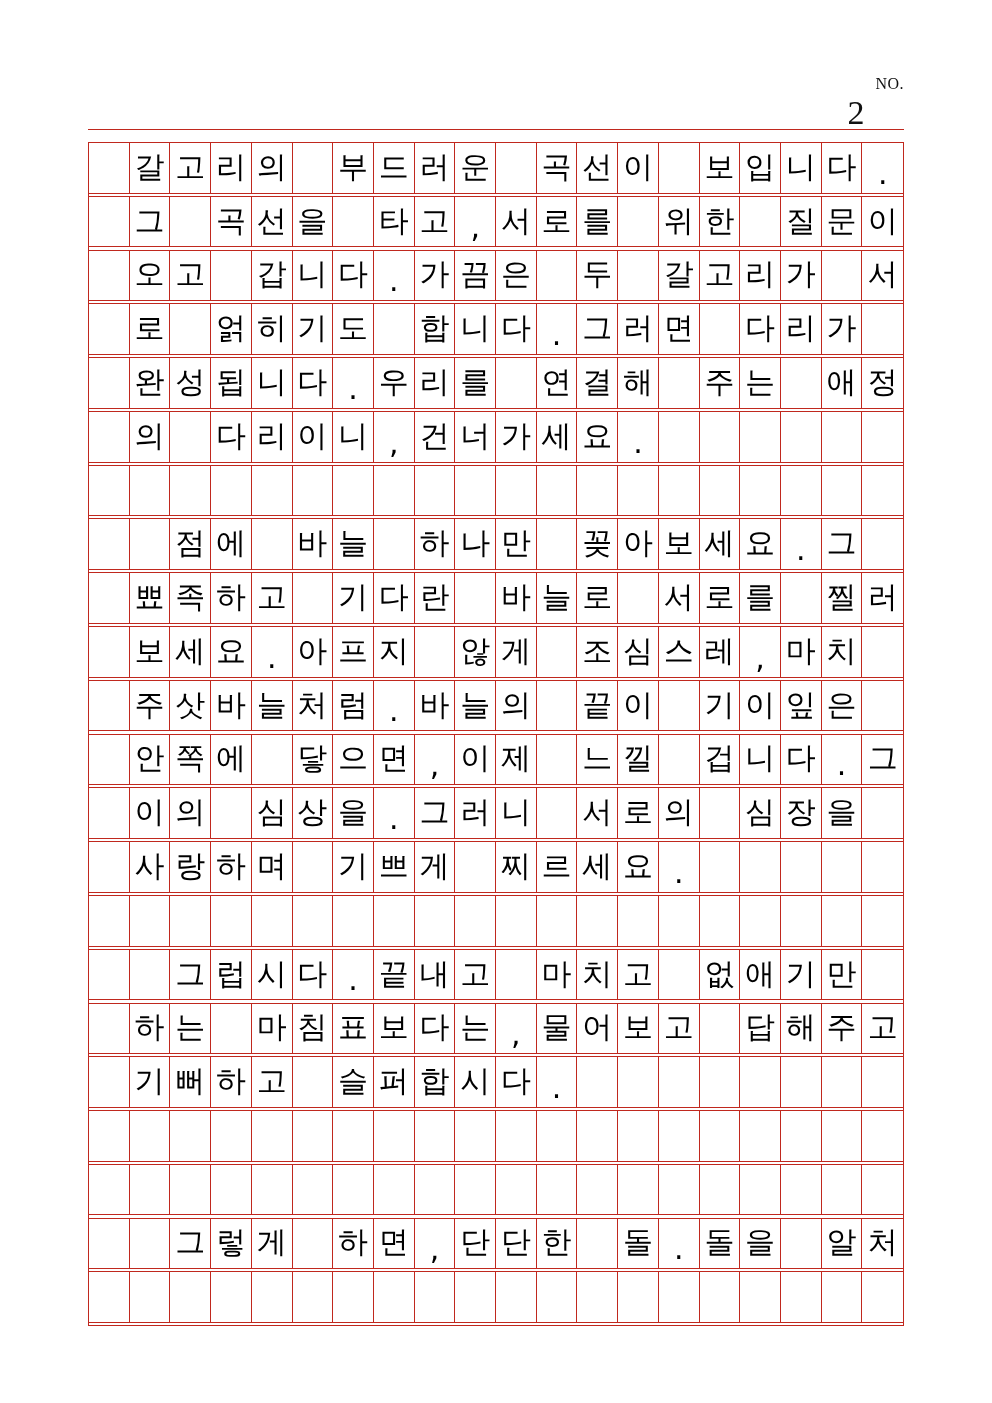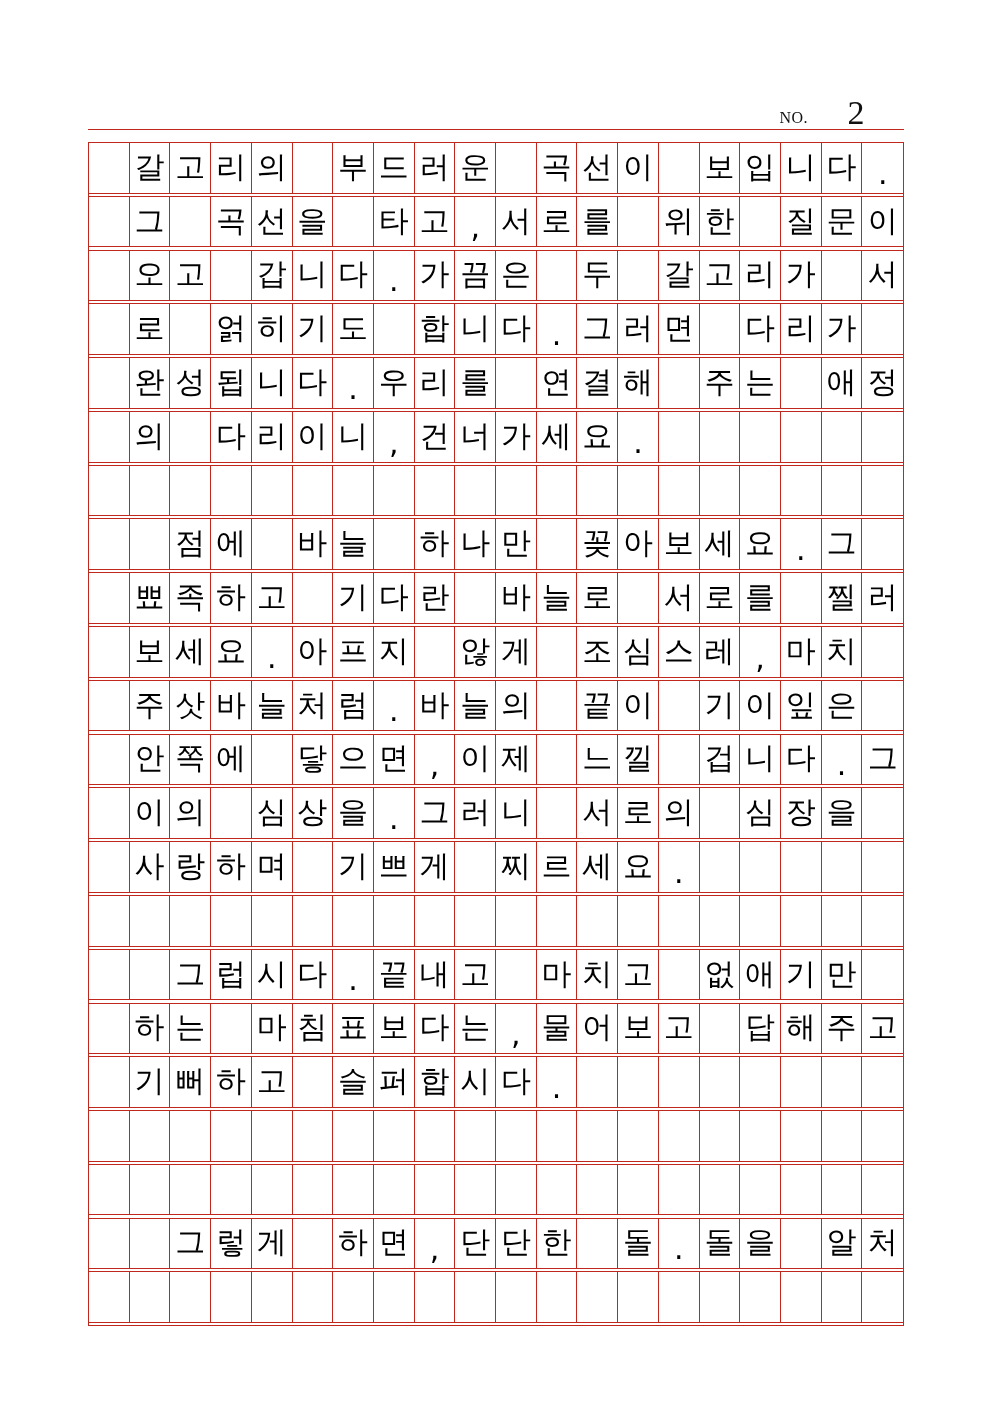--- a/index.html
+++ b/index.html
@@ -25,20 +25,21 @@
   .header {
     position: absolute;
     left: 88px;
     top: 96px;
     width: 816px;
     height: 34px;
     display: flex;
     align-items: flex-end;
     justify-content: flex-end;
     box-sizing: border-box;
+    flex-direction: column;
   }
   .header-no-label {
     font-family: "Liberation Serif", serif;
     font-size: 16px;
     letter-spacing: 0.5px;
     color: #111111;
     line-height: 1;
     padding-bottom: 4px;
   }
   .header-no-value {

